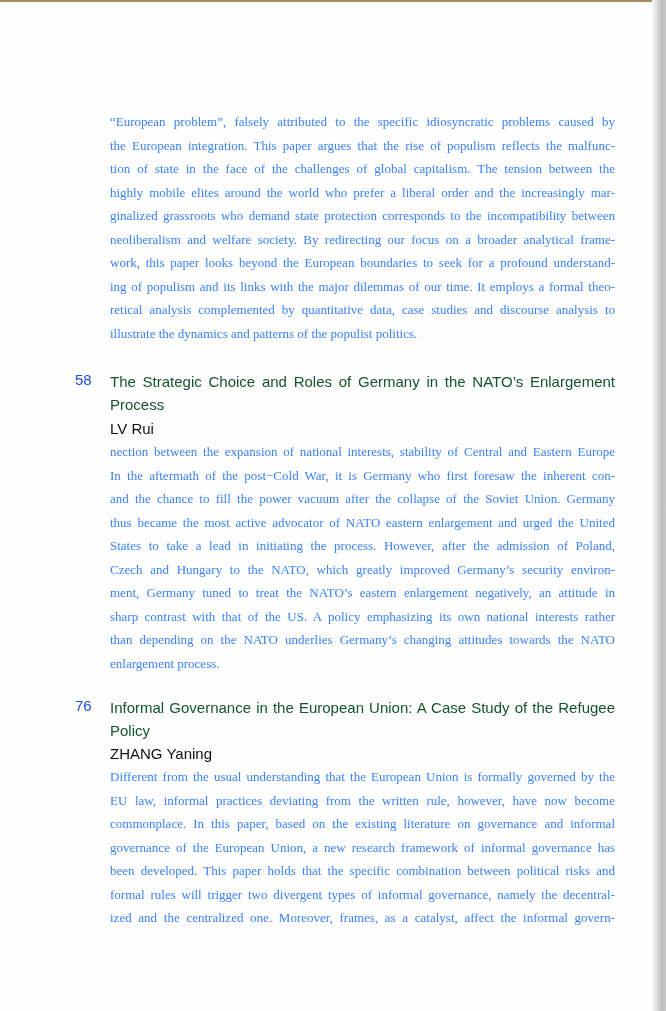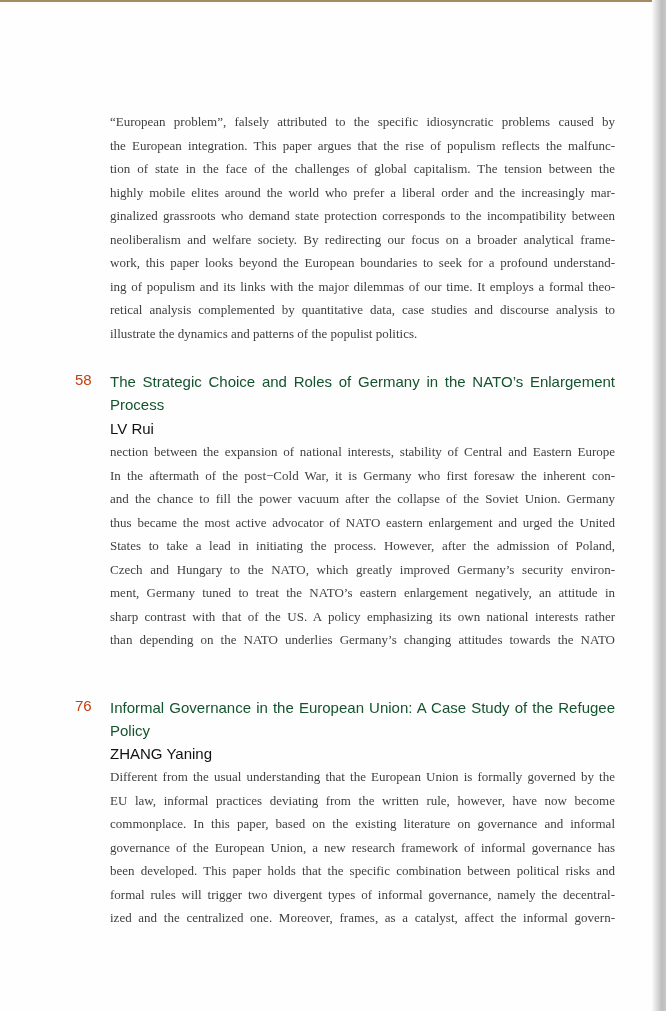--- a/index.html
+++ b/index.html
@@ -14,32 +14,32 @@
     .page-edge {
       position: absolute; right: 0; top: 0; width: 14px; height: 1011px;
       background: linear-gradient(to right, #fafafa 0%, #d8d8d8 40%, #bdbdbd 70%, #c9c9c9 100%);
     }
     .page {
       position: absolute; left: 0; top: 0; width: 652px; height: 1011px;
     }
     .para {
       position: absolute; left: 110px; width: 505px;
       font-family: "Liberation Serif", serif;
-      font-size: 13px; color: #404040;
+      font-size: 13px; color: #3b82f6;
     }
     .line {
       display: block; height: 23.5px; line-height: 23.5px;
       white-space: nowrap; text-align: justify; text-align-last: justify;
       overflow: hidden;
     }
     .line.last { text-align-last: left; }
     .entry-num {
       position: absolute; left: 75px;
       font-family: "Liberation Sans", sans-serif;
-      font-size: 15px; color: #c2410c;
+      font-size: 15px; color: #1d4ed8;
     }
     .entry-title {
       position: absolute; left: 110px; width: 505px;
       font-family: "Liberation Sans", sans-serif;
       font-size: 15px; color: #14532d;
     }
     .title-line {
       display: block; height: 23px; line-height: 23px;
       white-space: nowrap;
     }
@@ -79,20 +79,21 @@
   <div class="para" style="top:440px;">
     <span class="line">nection between the expansion of national interests, stability of Central and Eastern Europe</span>
     <span class="line">In the aftermath of the post−Cold War, it is Germany who first foresaw the inherent con-</span>
     <span class="line">and the chance to fill the power vacuum after the collapse of the Soviet Union. Germany</span>
     <span class="line">thus became the most active advocator of NATO eastern enlargement and urged the United</span>
     <span class="line">States to take a lead in initiating the process. However, after the admission of Poland,</span>
     <span class="line">Czech and Hungary to the NATO, which greatly improved Germany’s security environ-</span>
     <span class="line">ment, Germany tuned to treat the NATO’s eastern enlargement negatively, an attitude in</span>
     <span class="line">sharp contrast with that of the US. A policy emphasizing its own national interests rather</span>
     <span class="line">than depending on the NATO underlies Germany’s changing attitudes towards the NATO</span>
+    <span class="line last">enlargement process.</span>
   </div>
 
   <div class="entry-num" style="top:697px;">76</div>
   <div class="entry-title" style="top:696px;">
     <span class="title-line full">Informal Governance in the European Union: A Case Study of the Refugee</span>
     <span class="title-line">Policy</span>
   </div>
   <div class="entry-author" style="top:744px;text-align:right;">ZHANG Yaning</div>
   <div class="para" style="top:765px;">
     <span class="line">Different from the usual understanding that the European Union is formally governed by the</span>

